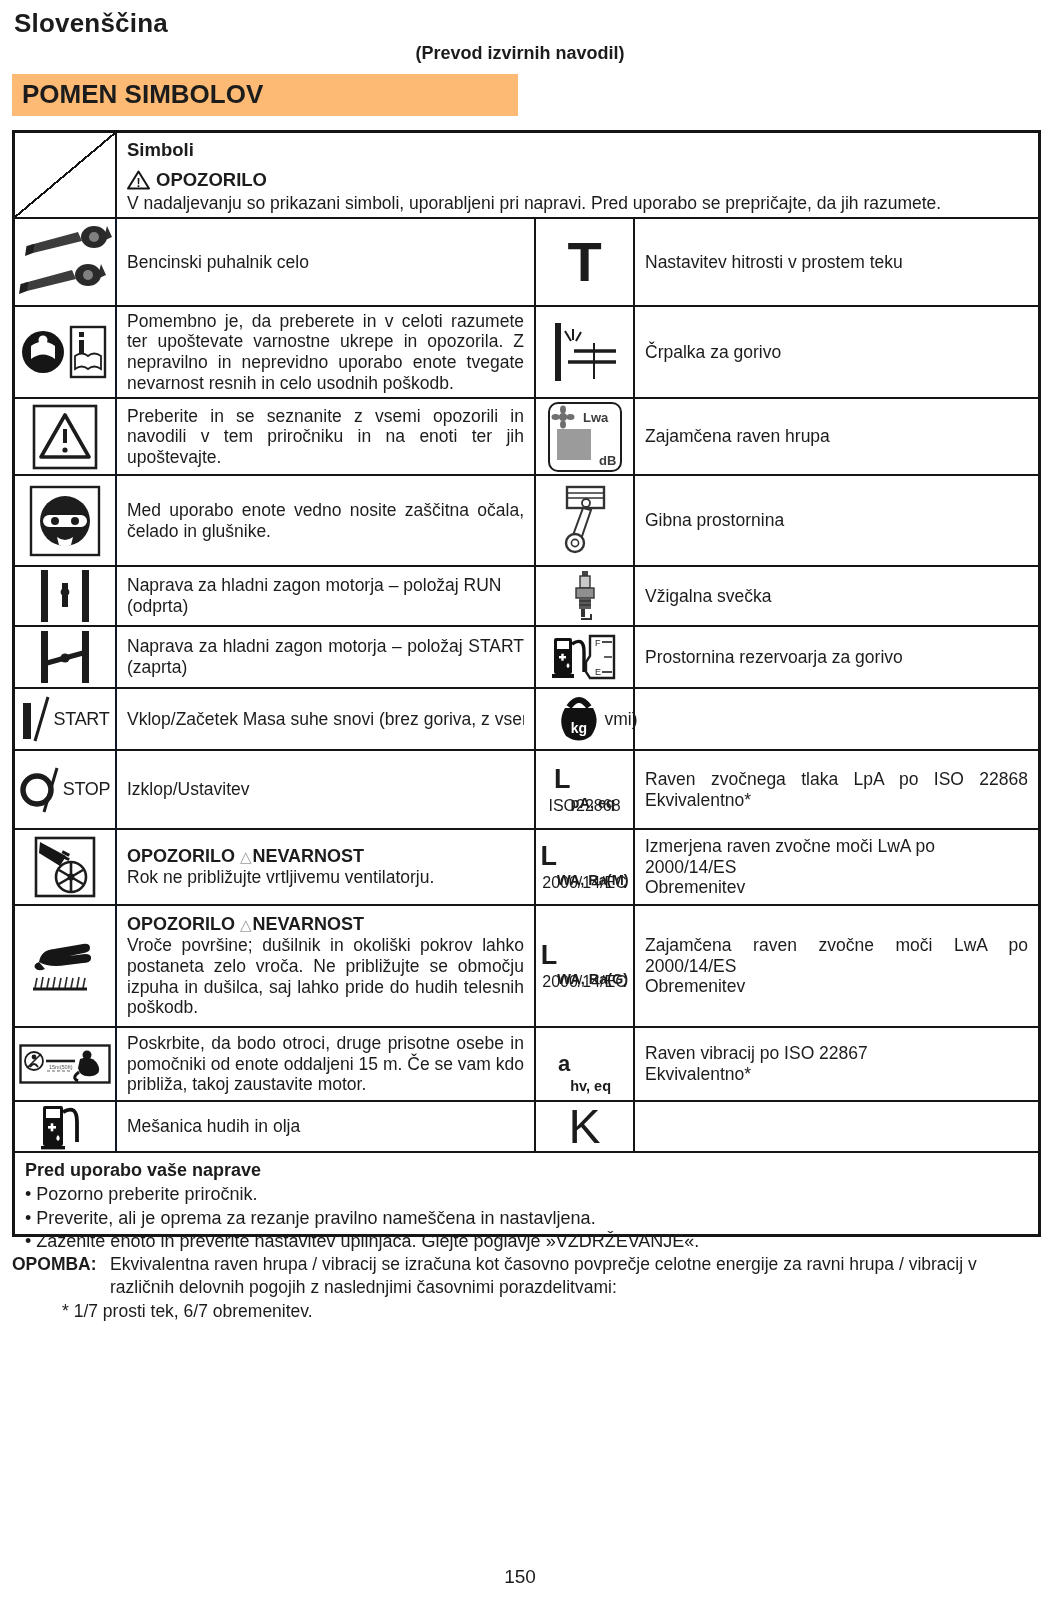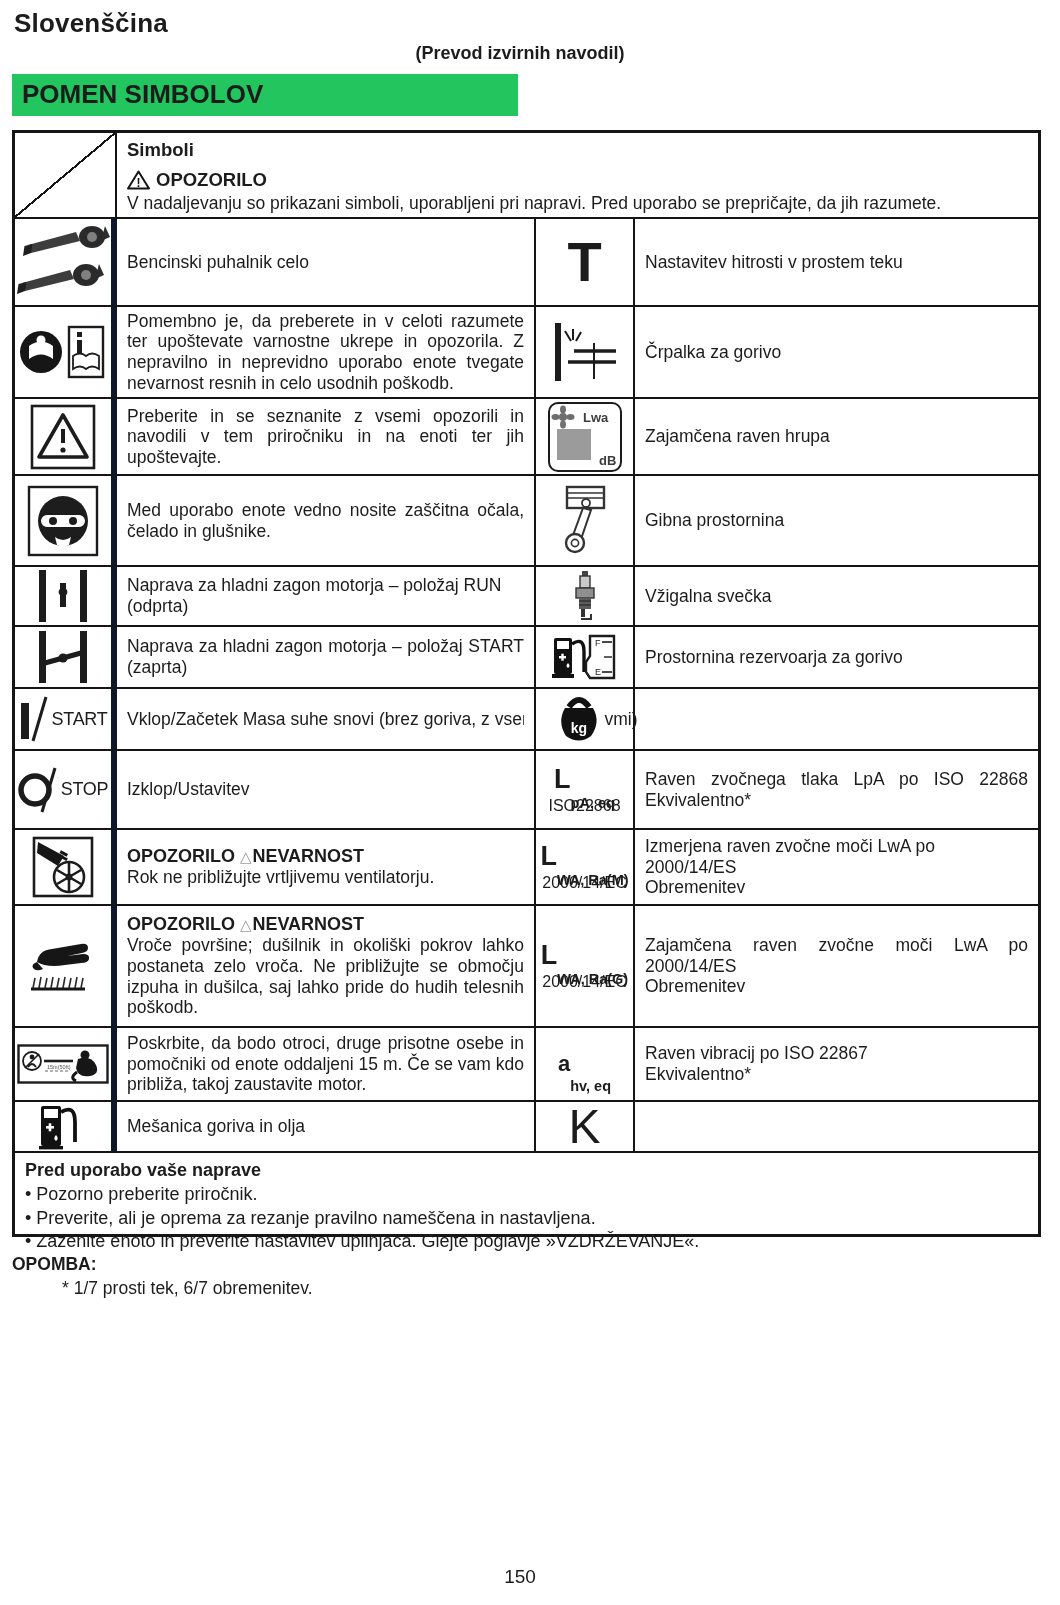--- a/index.html
+++ b/index.html
@@ -1,29 +1,29 @@
 <!DOCTYPE html>
 <html><head>
 <meta charset="utf-8">
 <style>
   html,body{margin:0;padding:0;background:#ffffff;}
   body{width:1060px;height:1605px;position:relative;overflow:hidden;
        font-family:"Liberation Sans","DejaVu Sans",sans-serif;color:#1c1c1c;}
   .lang-title{font-size:26px;font-weight:bold;margin:8px 0 0 14px;letter-spacing:0.2px;}
   .trans-note{font-size:18px;font-weight:bold;text-align:center;width:1040px;margin-top:4px;}
-  .section-band{margin:10px 0 0 12px;width:486px;background:#22c55e;
+  .section-band{margin:10px 0 0 12px;width:486px;background:#fdba74;
                 font-size:26px;font-weight:bold;padding:5px 10px 6px 10px;}
   .pomni{margin:20px 0 0 12px;font-size:17.5px;}
   .pomni b{font-weight:bold;}
   
   .symtable{margin:14px 0 8px 12px;width:1029px;border:3px solid #151515;box-sizing:border-box;}
   .trow{display:flex;border-top:2px solid #151515;box-sizing:border-box;}
   .trow:first-child{border-top:none;}
   .c{box-sizing:border-box;}
-  .c-ico{flex:0 0 102px;width:102px;border-right:6px solid #0f172a;
+  .c-ico{flex:0 0 102px;width:102px;border-right:2px solid #0f172a;
          display:flex;align-items:center;justify-content:center;overflow:hidden;}
   .c-txt{flex:0 0 419px;width:419px;border-right:2px solid #151515;padding:4px 10px;
          display:flex;flex-direction:column;justify-content:center;font-size:17.5px;line-height:1.18;}
   .c-ico2{flex:0 0 99px;width:99px;border-right:2px solid #151515;
           display:flex;align-items:center;justify-content:center;position:relative;}
   .c-txt2{flex:1;padding:16px 10px;display:flex;flex-direction:column;justify-content:center;
           font-size:17.5px;line-height:1.18;overflow:hidden;}
   .just{text-align:justify;}
   .hdr-diag{flex:0 0 102px;width:102px;border-right:2px solid #151515;
     background:linear-gradient(to bottom right,transparent 49.2%,#151515 49.2%,#151515 50.8%,transparent 50.8%);}
@@ -428,21 +428,21 @@
           <rect x="4" y="2" width="20" height="40" rx="2" fill="#111"></rect>
           <rect x="7" y="5" width="14" height="9" fill="#fff"></rect>
           <rect x="9" y="22" width="8" height="2.6" fill="#fff"></rect>
             <rect x="11.7" y="19.3" width="2.6" height="8" fill="#fff"></rect>
           <path d="M19 31 q3.4 3.4 0 6 q-3.4 -2.6 0 -6" fill="#fff"></path>
           <path d="M24 8 q14 -8 14 10 v20" fill="none" stroke="#111" stroke-width="3.8"></path>
           <rect x="2" y="42" width="24" height="3.4" fill="#111"></rect>
         </svg>
       </div>
       <div class="c c-txt">
-          <span>Mešanica goriva in olja</span>
+          <span>Mešanica hudih in olja</span>
         </div>
       <div class="c c-ico2">
         <span class="sym-big" style="font-size:48px;font-weight:500">K</span>
       </div>
       <div class="c c-txt2">
           <span></span>
         </div>
     </div>
 
     <div class="trow" style="height:83px">
@@ -451,17 +451,18 @@
         <div><span>•</span> <span>Pozorno preberite priročnik.</span></div>
         <div><span>•</span> <span>Preverite, ali je oprema za rezanje pravilno nameščena in nastavljena.</span></div>
         <div><span>•</span> <span>Zaženite enoto in preverite nastavitev uplinjača. Glejte poglavje »VZDRŽEVANJE«.</span></div>
       </div>
     </div>
 
   </div>
 
   <div class="opomba">
     <div class="opomba-label">OPOMBA:</div>
+    <div class="opomba-text">Ekvivalentna raven hrupa / vibracij se izračuna kot časovno povprečje celotne energije za ravni hrupa / vibracij v različnih delovnih pogojih z naslednjimi časovnimi porazdelitvami:</div>
   </div>
   <div class="opomba-foot">* 1/7 prosti tek, 6/7 obremenitev.</div>
 
   <div class="pagenum">150</div>
 </div>
 
 </body></html>

